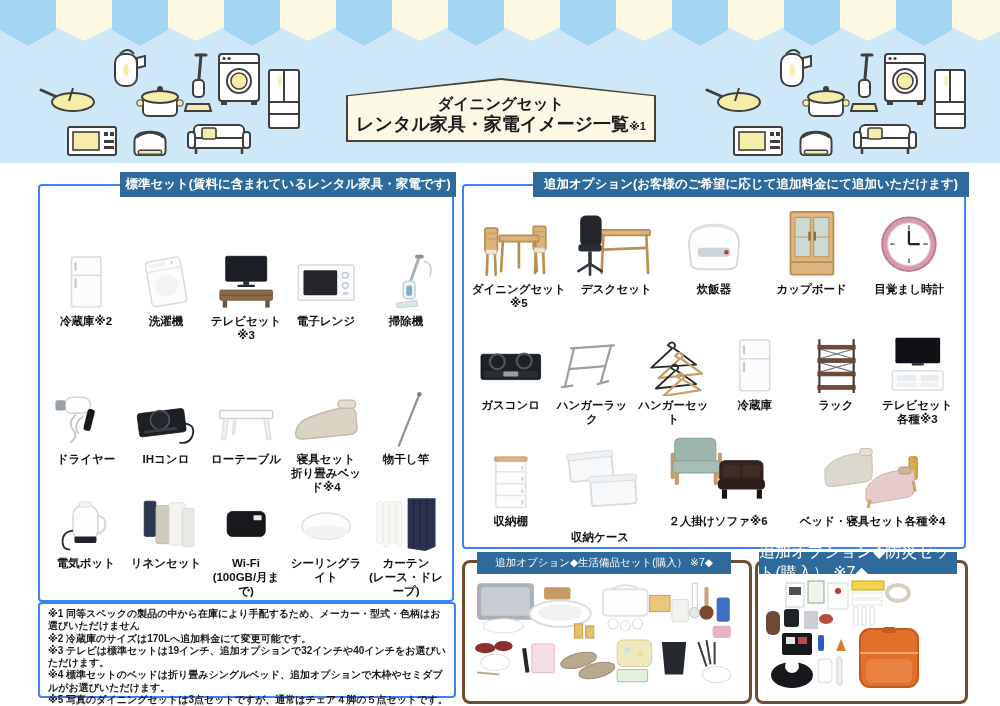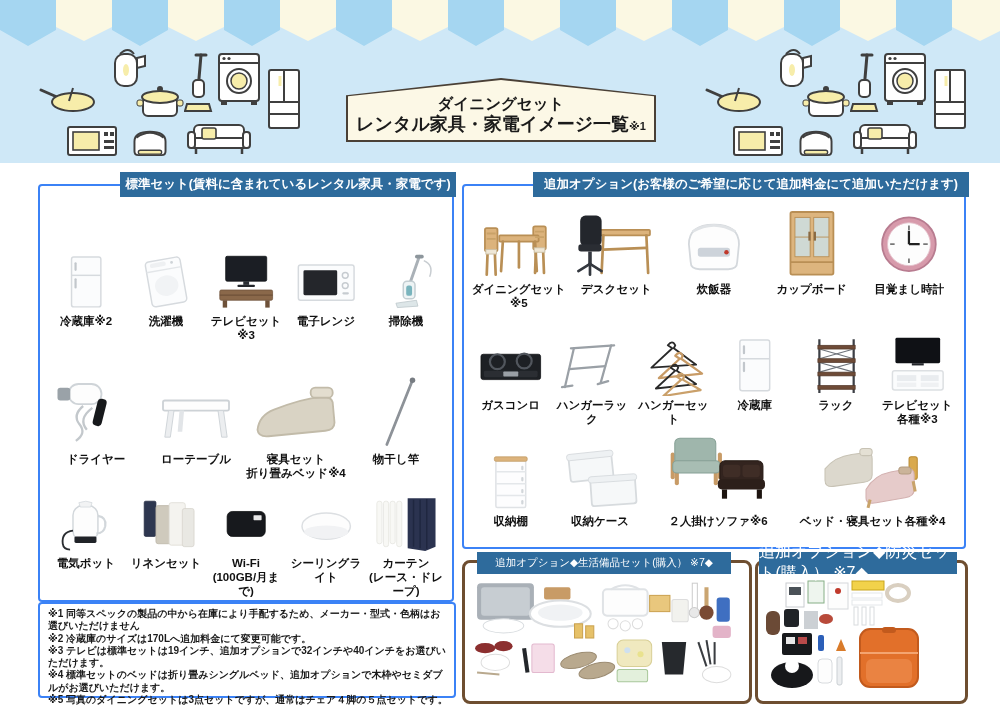--- a/index.html
+++ b/index.html
@@ -497,20 +497,28 @@
         <div class="photo">
           <svg viewBox="0 0 96 80" preserveAspectRatio="xMidYMax meet">
             <use href="#i-dryer"></use>
           </svg>
         </div>
         <div class="plabel">ドライヤー</div>
       </div>
       <div class="cell">
         <div class="photo">
           <svg viewBox="0 0 96 80" preserveAspectRatio="xMidYMax meet">
+            <use href="#i-ih"></use>
+          </svg>
+        </div>
+        <div class="plabel">IHコンロ</div>
+      </div>
+      <div class="cell">
+        <div class="photo">
+          <svg viewBox="0 0 96 80" preserveAspectRatio="xMidYMax meet">
             <use href="#i-lowtable"></use>
           </svg>
         </div>
         <div class="plabel">ローテーブル</div>
       </div>
       <div class="cell">
         <div class="photo">
           <svg viewBox="0 0 96 80" preserveAspectRatio="xMidYMax meet">
             <use href="#i-bedding"></use>
           </svg>
@@ -673,21 +681,21 @@
   <div class="row rowC" id="opt-r3">
 
   <div class="cell" style="flex-grow: 1;">
         <div class="photo">
           <svg viewBox="0 0 96 80" preserveAspectRatio="xMidYMax meet">
             <use href="#i-drawers"></use>
           </svg>
         </div>
         <div class="plabel">収納棚</div>
       </div>
-      <div class="cell" style="flex-grow: 1.2;">
+      <div class="cell" style="flex-grow: 1.2; gap: 16px;">
         <div class="photo">
           <svg viewBox="0 0 96 80" preserveAspectRatio="xMidYMax meet">
             <use href="#i-cases"></use>
           </svg>
         </div>
         <div class="plabel">収納ケース</div>
       </div>
       <div class="cell" style="flex-grow: 1.7;">
         <div class="photo">
           <svg viewBox="0 0 96 80" preserveAspectRatio="xMidYMax meet">

